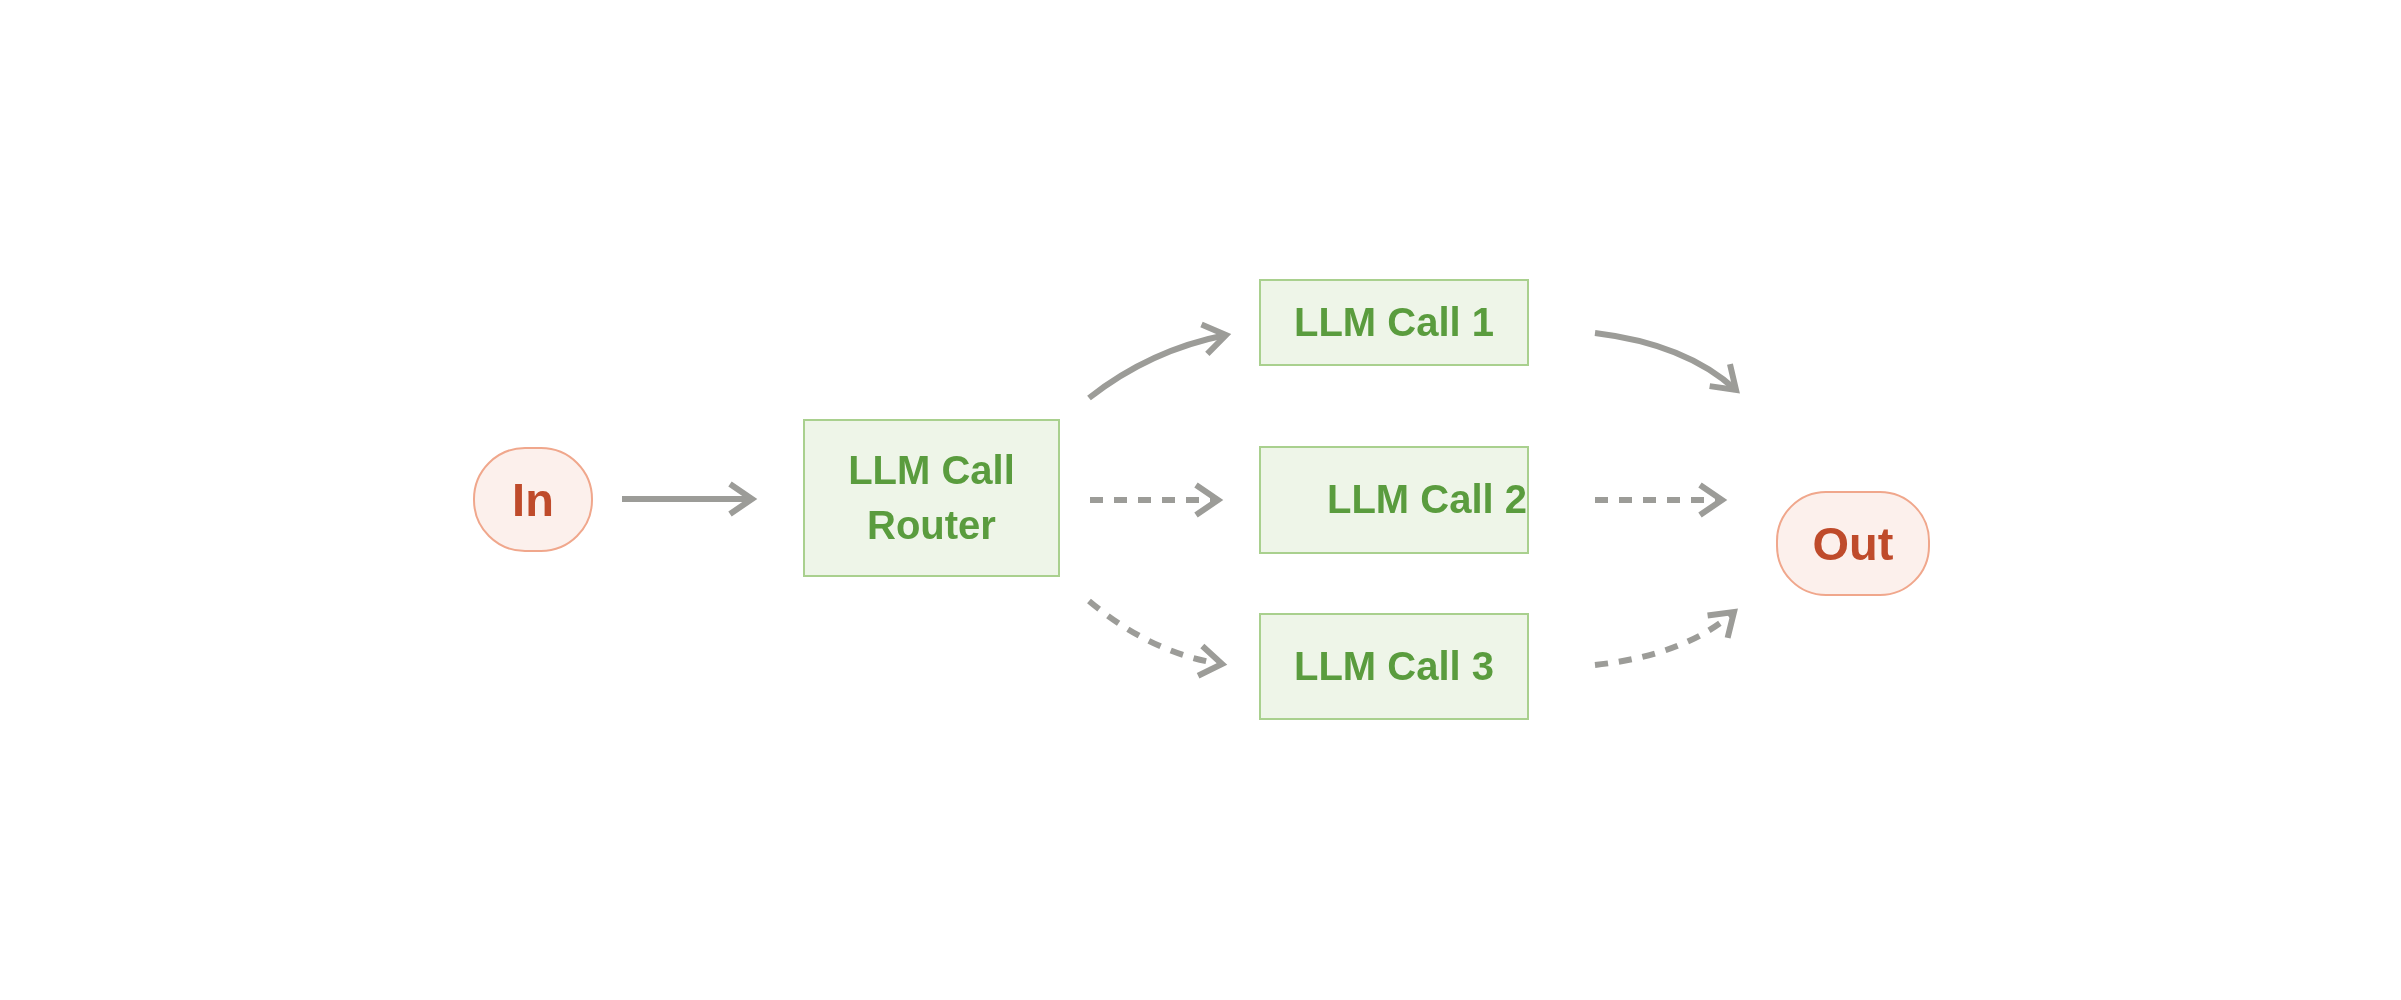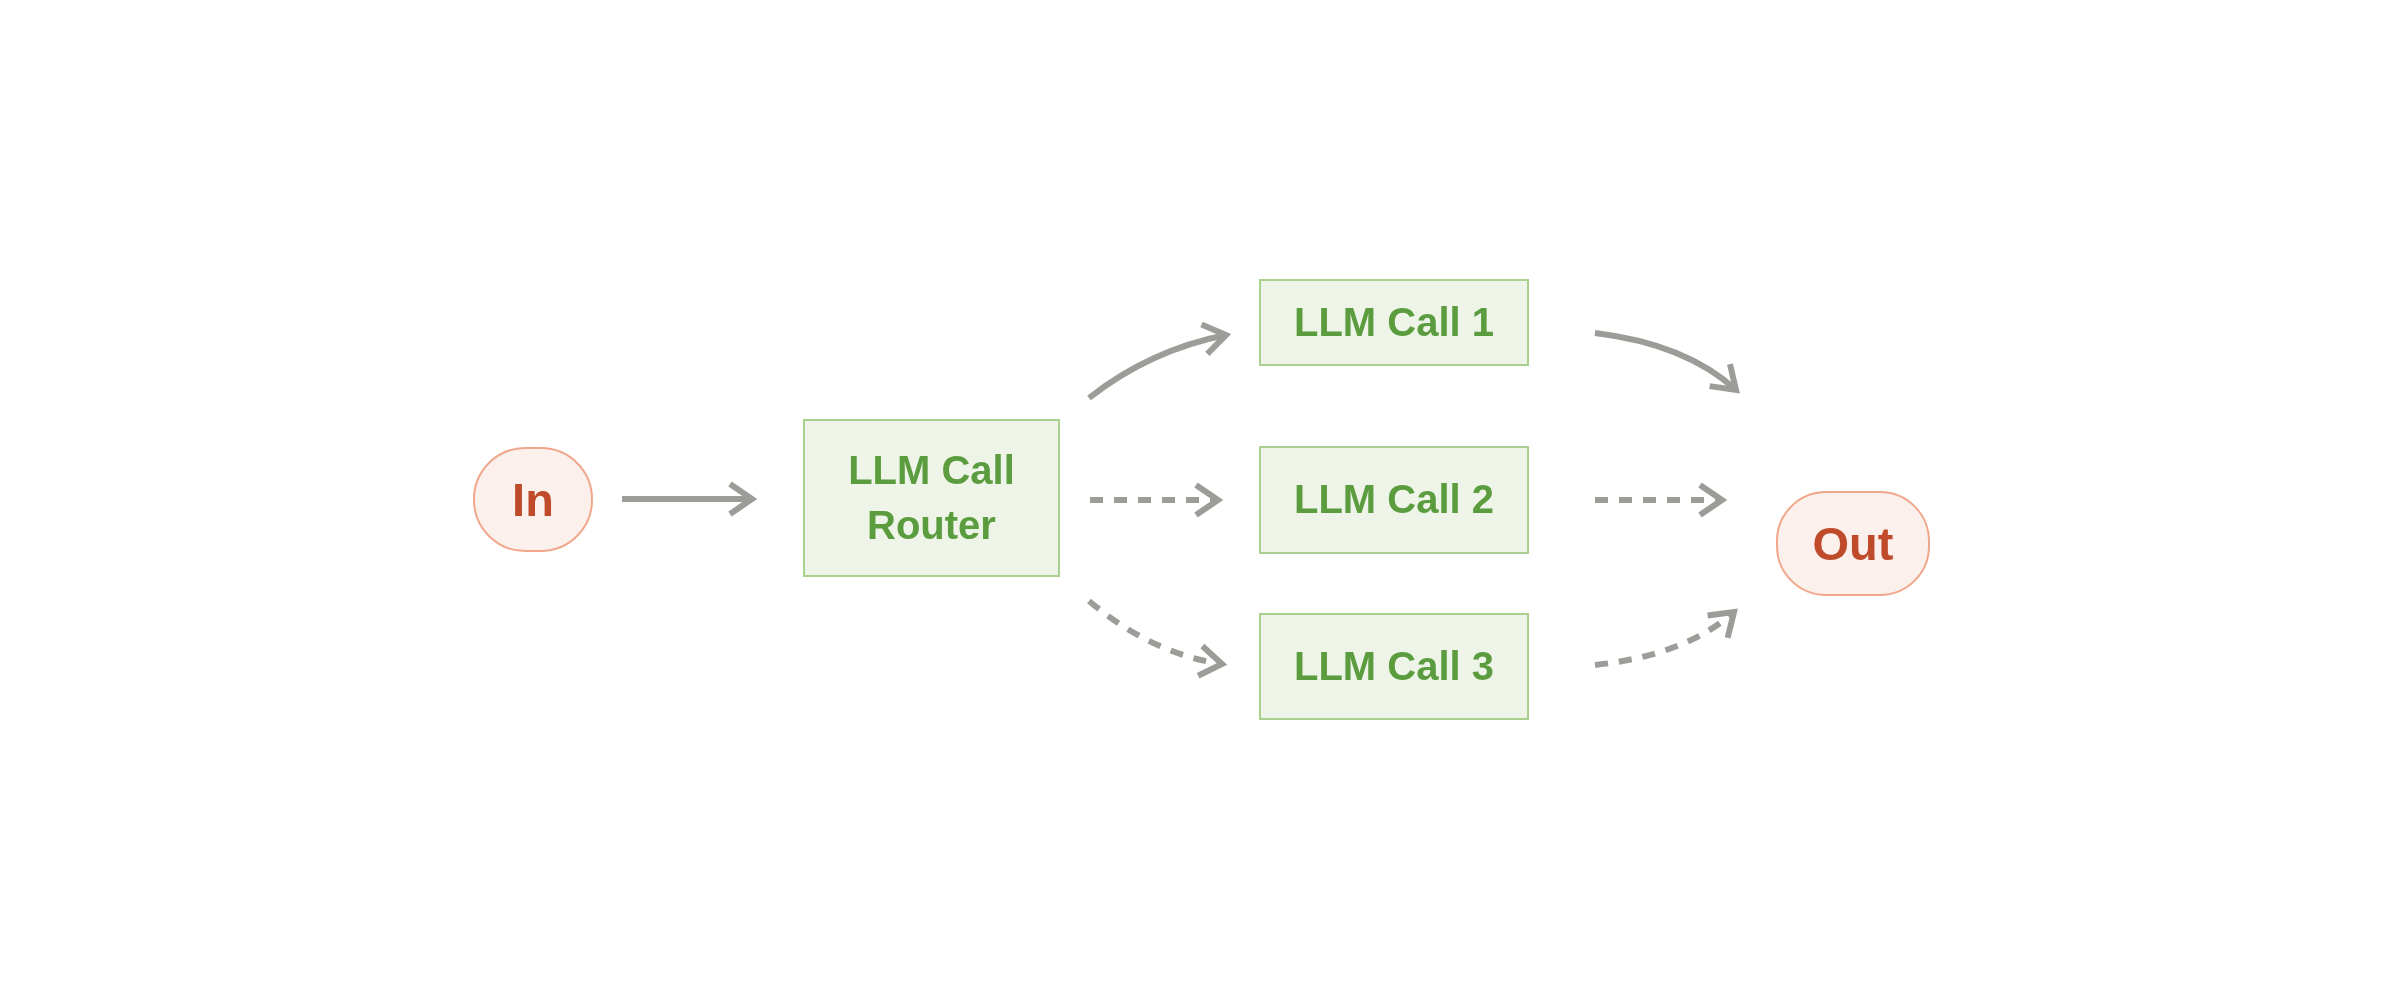--- a/index.html
+++ b/index.html
@@ -41,21 +41,21 @@
     background:var(--process-fill);
     border:2px solid var(--process-border);
     color:var(--process-text);
     font-size:40px;
     line-height:1.38;
   }
   .node-in{left:473px;top:447px;width:120px;height:105px;border-radius:52px;}
   .node-out{left:1776px;top:447px;width:154px;height:105px;border-radius:50px;margin-top:44px;}
   .node-router{left:803px;top:419px;width:257px;height:158px;padding:16px 28px;}
   .node-call1{left:1259px;top:279px;width:270px;height:87px;}
-  .node-call2{left:1259px;top:446px;width:270px;height:108px;}
+  .node-call2{left:1259px;top:446px;width:270px;height:108px;justify-content:flex-end;}
   .node-call3{left:1259px;top:613px;width:270px;height:107px;}
 </style>
 </head>
 <body>
 
 <div class="canvas">
 
   <svg class="edges" viewBox="0 0 2401 1000" xmlns="http://www.w3.org/2000/svg" aria-hidden="true">
     <defs>
       <marker id="arrowhead" viewBox="-28 -20 34 40" markerWidth="34" markerHeight="40" refX="0" refY="0" orient="auto" markerUnits="userSpaceOnUse">

